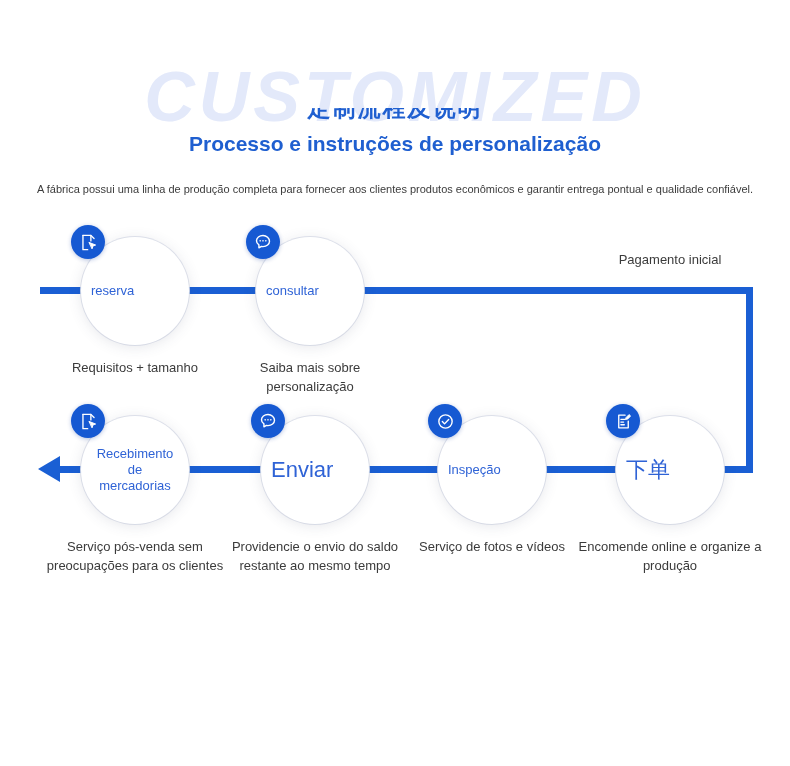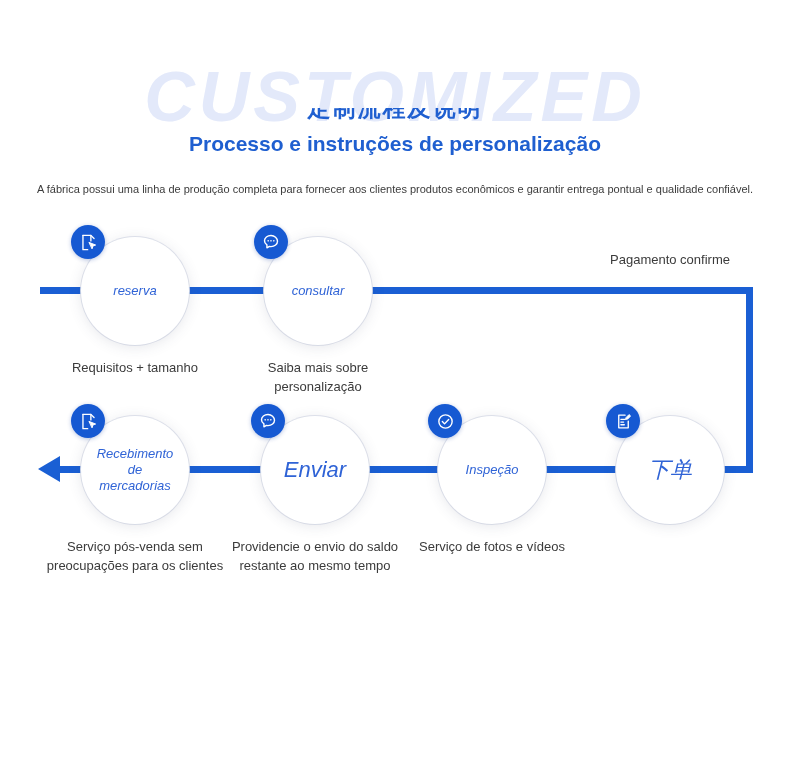--- a/index.html
+++ b/index.html
@@ -111,23 +111,22 @@
     position: relative;
     width: 108px;
     height: 108px;
     margin: 0 auto;
     border-radius: 50%;
     background: #ffffff;
     box-shadow: 0 2px 14px rgba(60,70,100,0.13),
                 0 0 0 1px rgba(225,228,238,0.9);
     display: flex;
     align-items: center;
-    justify-content: center;
+    justify-content: flex-start;
     box-sizing: border-box;
-    font-style: italic;
   }
   .circle-label {
     font-size: 13px;
     font-weight: 400;
     color: #2f63d6;
     text-align: center;
     line-height: 1.25;
     padding: 0 10px;
     z-index: 3;
   }
@@ -195,38 +194,38 @@
             <path d="M5 3v18h6"></path>
             <path d="M15 3l4 4"></path>
           <path d="M13 12l8 3.2-3.3 1.1-1.1 3.3z" fill="#ffffff" stroke="#ffffff" stroke-width="1.2"></path>
         </svg>
       </div>
       <div class="circle-label">reserva</div>
     </div>
     <div class="caption">Requisitos + tamanho</div>
   </div>
 
-  <div class="node" style="left:238px; top:17px;">
+  <div class="node" style="left:230px; top:17px;">
     <div class="circle">
       <div class="badge">
         <svg width="20" height="20" viewBox="0 0 24 24" fill="none" stroke="#ffffff" stroke-width="1.7" stroke-linecap="round" stroke-linejoin="round">
           <path d="M12 4.2c-4.3 0-7.8 2.8-7.8 6.3 0 2 1.1 3.8 2.9 5V19l3-1.7c.6.1 1.2.2 1.9.2 4.3 0 7.8-2.8 7.8-6.3S16.3 4.2 12 4.2z"></path>
           <circle cx="8.6" cy="10.6" r=".95" fill="#ffffff" stroke="none"></circle>
           <circle cx="12" cy="10.6" r=".95" fill="#ffffff" stroke="none"></circle>
           <circle cx="15.4" cy="10.6" r=".95" fill="#ffffff" stroke="none"></circle>
         </svg>
       </div>
       <div class="circle-label">consultar</div>
     </div>
     <div class="caption">Saiba mais sobre personalização</div>
   </div>
 
 
   <div class="node" style="left:590px; top:17px;">
-    <div class="caption">Pagamento confirme</div>
+    <div class="caption">Pagamento inicial</div>
   </div>
 
   <div class="node" style="left:55px; top:196px;">
     <div class="circle">
       <div class="badge">
         <svg width="19" height="19" viewBox="0 0 24 24" fill="none" stroke="#ffffff" stroke-width="1.7" stroke-linecap="round" stroke-linejoin="round">
           <path d="M5 3h10v7"></path>
             <path d="M5 3v18h6"></path>
             <path d="M15 3l4 4"></path>
           <path d="M13 12l8 3.2-3.3 1.1-1.1 3.3z" fill="#ffffff" stroke="#ffffff" stroke-width="1.2"></path>
@@ -271,15 +270,16 @@
         <svg width="19" height="19" viewBox="0 0 24 24" fill="none" stroke="#ffffff" stroke-width="1.7" stroke-linecap="round" stroke-linejoin="round">
           <path d="M18 11.5V20H6V4h8"></path>
             <path d="M8.7 9.3h5.2"></path>
             <path d="M8.7 12.7h3.4"></path>
             <path d="M8.7 16.1h4.3"></path>
           <path d="M15.4 6.8l3.6-3.6 2 2-3.6 3.6-2.6.6z" fill="#ffffff" stroke="#ffffff" stroke-width="1.1"></path>
         </svg>
       </div>
       <div class="circle-label lg">下单</div>
     </div>
+    <div class="caption wide">Encomende online e organize a produção</div>
   </div>
 
 </div>
 
 </body></html>

